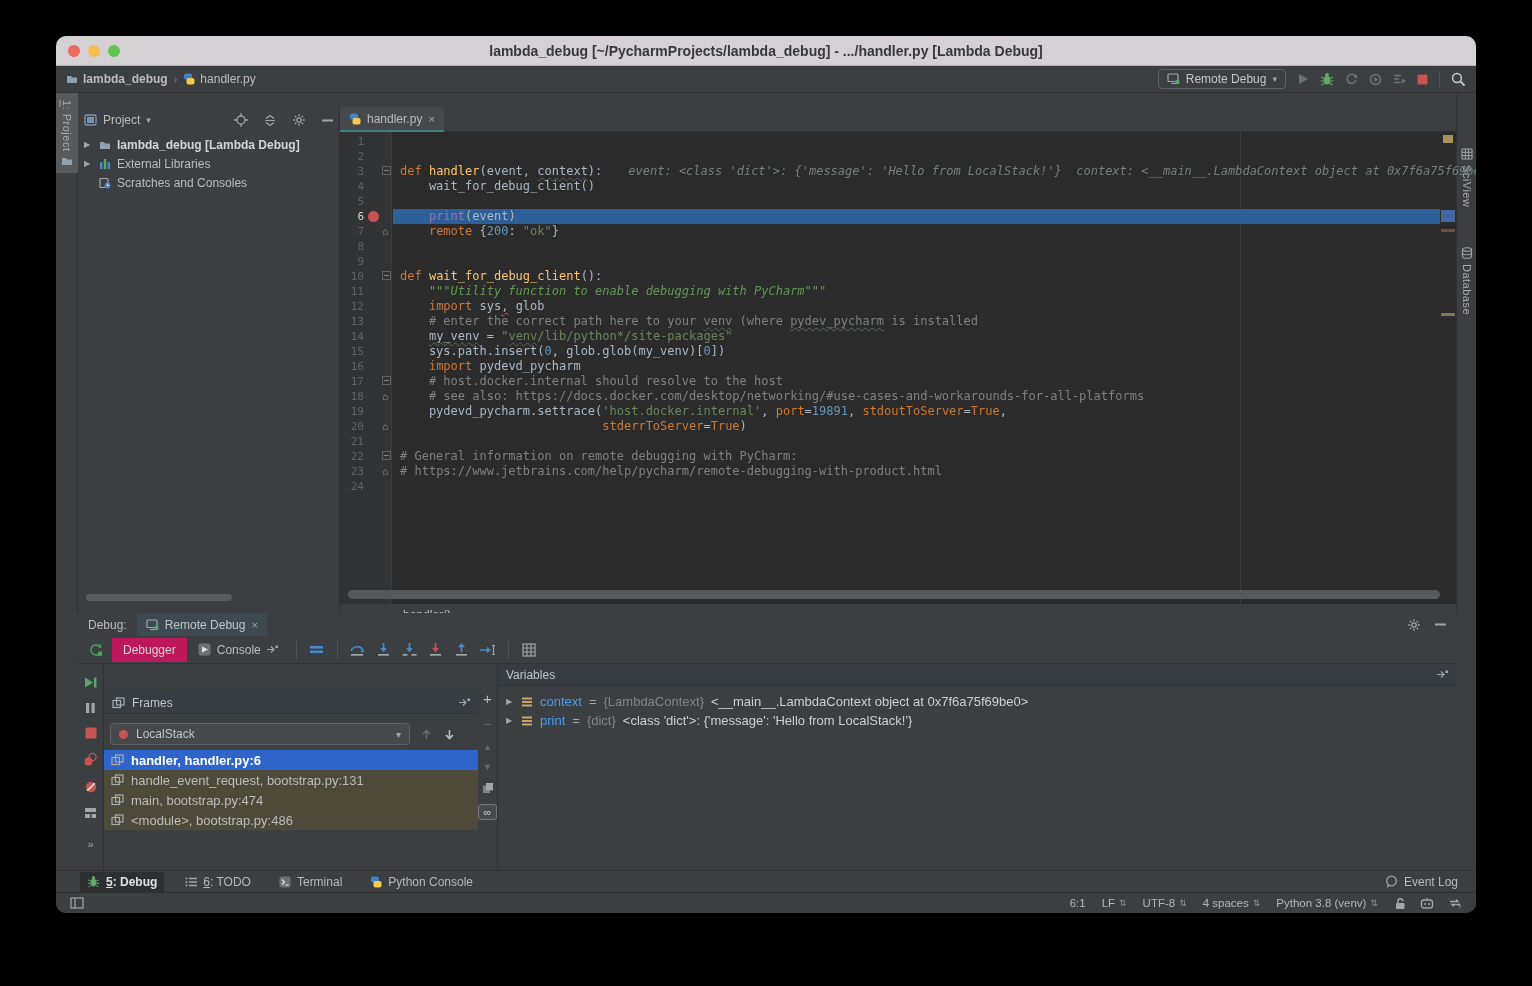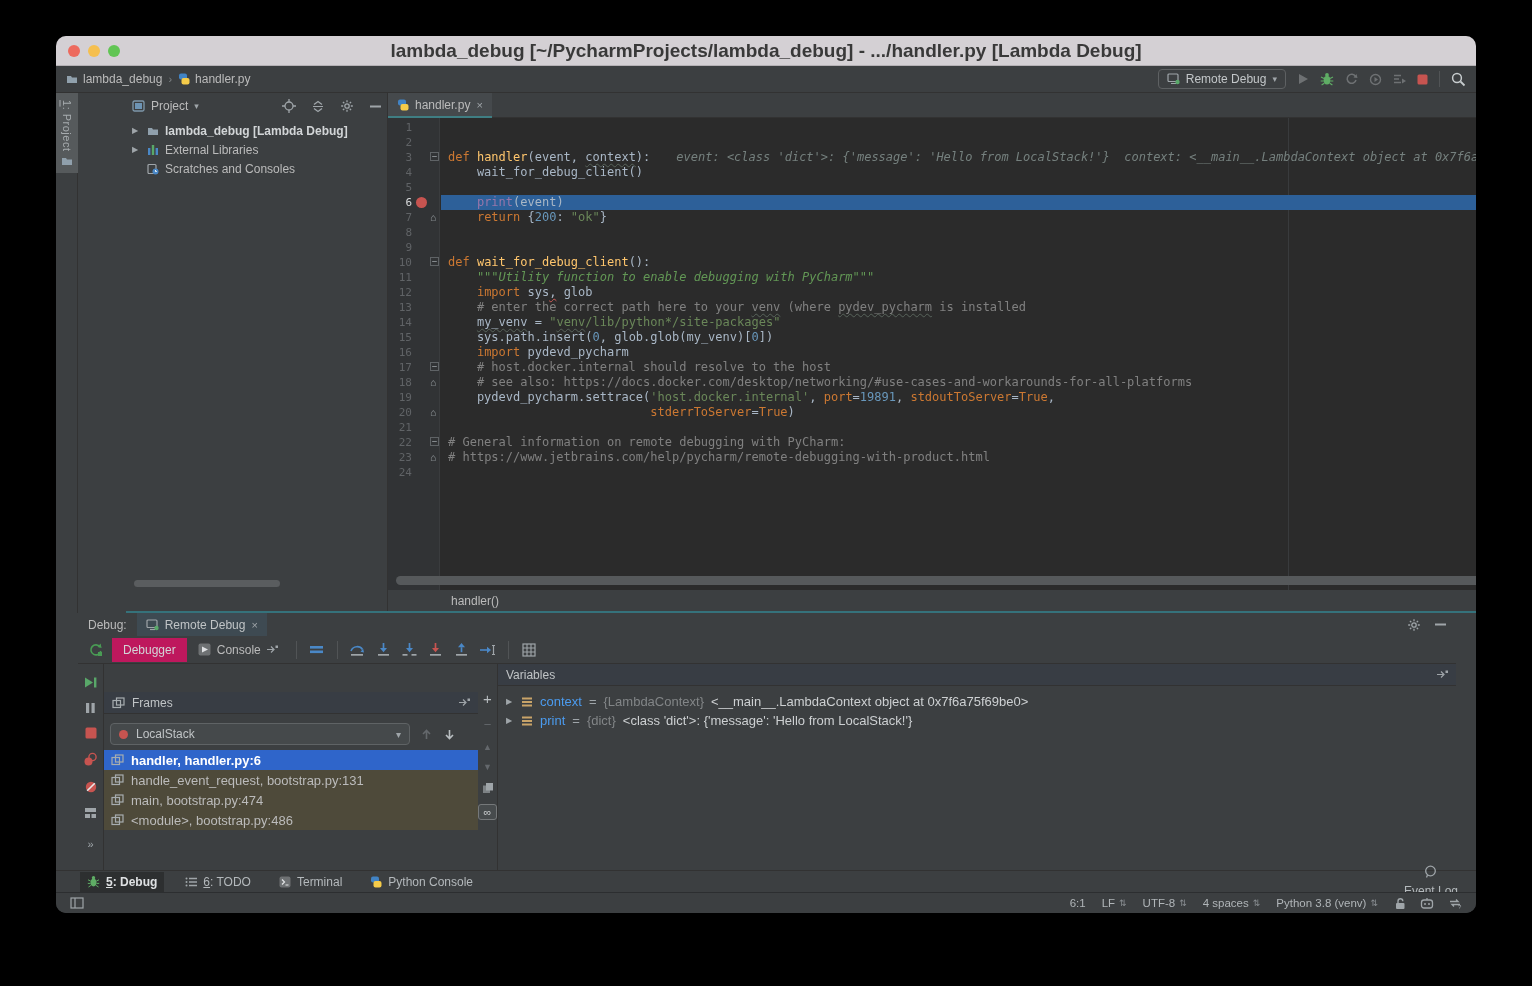--- a/index.html
+++ b/index.html
@@ -1,33 +1,33 @@
 <!DOCTYPE html>
 <html><head>
 <meta charset="utf-8">
 <style>
   html,body{margin:0;padding:0;background:#000;width:1532px;height:986px;font-family:"Liberation Sans",sans-serif;}
   *{box-sizing:border-box;}
   .window{position:absolute;left:56px;top:36px;width:1420px;height:877px;background:#3c3f41;border-radius:10px;overflow:hidden;box-shadow:0 0 0 1px rgba(0,0,0,.55),0 18px 40px rgba(0,0,0,.6);}
   
   .titlebar{position:absolute;top:0;left:0;right:0;height:30px;background:#d4d0d4;border-bottom:1px solid #b5b1b5;display:flex;align-items:center;justify-content:center;}
-  .titlebar .title{font-size:19px;font-weight:bold;color:#393939;}
+  .titlebar .title{font-size:14px;font-weight:bold;color:#393939;}
   .lights{position:absolute;left:12px;top:9px;display:flex;gap:8px;}
   .light{width:12px;height:12px;border-radius:50%;}
   .light.r{background:#ed6a5e;}.light.y{background:#f5bf4f;}.light.g{background:#61c554;}
   
   .toolbar{position:absolute;top:30px;left:0;right:0;height:27px;background:#3c3f41;border-bottom:1px solid #323232;display:flex;align-items:center;padding:0 10px;color:#bbb;font-size:12px;}
   .crumbs{display:flex;align-items:center;gap:5px;}
   .crumb-sep{color:#7d8285;font-size:11px;margin:0 1px;}
   .tb-right{margin-left:auto;display:flex;align-items:center;gap:11px;}
   .runconfig{display:flex;align-items:center;gap:6px;border:1px solid #5e6163;border-radius:4px;height:20px;padding:0 8px;color:#c3c7c9;}
   .tb-sep{width:1px;height:16px;background:#515456;}
   .ic{display:inline-flex;align-items:center;justify-content:center;vertical-align:middle;line-height:0;}
   
-  .main{position:absolute;top:57px;left:0;width:1312px;height:520px;margin-left:48px;}
+  .main{position:absolute;top:71px;left:0;width:1312px;height:520px;}
   .stripe-l{position:absolute;left:0;top:57px;width:22px;height:777px;background:#3c3f41;border-right:1px solid #323232;display:flex;flex-direction:column;align-items:center;}
   .stripe-r{position:absolute;right:0;top:57px;width:20px;height:777px;background:#3c3f41;border-left:1px solid #323232;display:flex;flex-direction:column;align-items:center;gap:26px;padding-top:48px;}
   .vlabel{writing-mode:vertical-rl;font-size:11px;color:#a7acaf;letter-spacing:.5px;}
   .stripe-btn{display:flex;flex-direction:column;align-items:center;gap:5px;padding:7px 0;width:22px;}
   .stripe-btn.active{background:#565a5c;}
   .stripe-bottom{margin-top:auto;display:flex;flex-direction:column;gap:18px;padding-bottom:46px;align-items:center;}
   .mn u{text-decoration:underline;}
   
   .project{position:absolute;left:22px;top:0;width:262px;height:520px;background:#3c3f41;border-right:1px solid #323232;}
   .proj-head{height:26px;display:flex;align-items:center;padding:0 6px;color:#bbb;font-size:12px;gap:6px;}
@@ -97,21 +97,21 @@
   .var-row{height:19px;display:flex;align-items:center;gap:7px;padding-left:8px;white-space:nowrap;}
   .var-arrow{font-size:8px;color:#9fa5a9;width:9px;}
   .var-name{color:#4b9bef;}
   .var-eq{color:#9fa5a9;}
   .var-type{color:#828587;}
   .var-val{color:#cdd0d2;}
   
   .toolbtnbar{position:absolute;left:0;top:834px;width:1420px;height:22px;background:#3c3f41;border-top:1px solid #323232;display:flex;align-items:center;font-size:12px;color:#b4b9bc;padding-left:24px;gap:14px;}
   .toolbtn{display:flex;align-items:center;gap:6px;height:20px;padding:0 7px;}
   .toolbtn.active{background:#2d2f30;color:#dfe1e3;font-weight:bold;}
-  .eventlog{margin-left:auto;display:flex;align-items:center;gap:6px;padding-right:18px;flex-direction:column;}
+  .eventlog{margin-left:auto;display:flex;align-items:center;gap:6px;padding-right:18px;}
   
   .statusbar{position:absolute;left:0;top:856px;width:1420px;height:21px;background:#3c3f41;border-top:1px solid #2c2e30;display:flex;align-items:center;font-size:11.5px;color:#b0b5b8;padding:0 14px;}
   .sb-right{margin-left:auto;display:flex;align-items:center;gap:16px;}
   .sb-item{display:flex;align-items:center;gap:4px;}
   .updn{font-size:9px;color:#8a8f93;}
   .scrollmark{position:absolute;}
 </style>
 </head>
 <body>
 
@@ -121,21 +121,21 @@
     <div class="lights">
       <span class="light r"></span>
       <span class="light y"></span>
       <span class="light g"></span>
     </div>
     <span class="title">lambda_debug [~/PycharmProjects/lambda_debug] - .../handler.py [Lambda Debug]</span>
   </div>
 
   <div class="toolbar">
     <div class="crumbs">
-        <span style="display: flex; align-items: center; gap: 5px;">
+        <span style="display: flex; align-items: center; gap: 5px; font-weight: bold;">
           <span class="ic">
             <svg width="12" height="10">
               <path d="M1 2h4l1 1.5h5V9H1z" fill="#90a0ac"></path>
             </svg>
           </span>
           <span>lambda_debug</span>
         </span>
         <span class="crumb-sep">›</span>
         <span style="display: flex; align-items: center; gap: 5px;">
           <span class="ic">
@@ -339,21 +339,21 @@
       </div>
       <div class="gutterbg"></div>
       <div class="marginguide"></div>
       <div class="code-lines">
           <div class="code-line"><span class="ln">1</span><span class="txt"></span></div>
           <div class="code-line"><span class="ln">2</span><span class="txt"></span></div>
           <div class="code-line"><span class="ln">3</span><span class="fold fold-start">−</span><span class="txt"><span class="tk-k">def </span><span class="tk-f">handler</span><span class="tk-p">(event, </span><span class="tk-w">context</span><span class="tk-p">):</span><span class="tk-h">event: &lt;class 'dict'&gt;: {'message': 'Hello from LocalStack!'}  context: &lt;__main__.LambdaContext object at 0x7f6a75f69be0&gt;</span></span></div>
           <div class="code-line"><span class="ln">4</span><span class="txt"><span class="tk-p">    wait_for_debug_client()</span></span></div>
           <div class="code-line"><span class="ln">5</span><span class="txt"></span></div>
           <div class="code-line current"><span class="ln">6</span><span class="bp"></span><span class="txt"><span class="tk-p">    </span><span class="tk-b">print</span><span class="tk-p">(event)</span></span></div>
-          <div class="code-line"><span class="ln">7</span><span class="fold fold-end">⌂</span><span class="txt"><span class="tk-p">    </span><span class="tk-k">return</span><span class="tk-p"> {</span><span class="tk-n">200</span><span class="tk-p">: </span><span class="tk-s">"ok"</span><span class="tk-p">}</span></span></div>
+          <div class="code-line"><span class="ln">7</span><span class="fold fold-end">⌂</span><span class="txt"><span class="tk-p">    </span><span class="tk-k">remote</span><span class="tk-p"> {</span><span class="tk-n">200</span><span class="tk-p">: </span><span class="tk-s">"ok"</span><span class="tk-p">}</span></span></div>
           <div class="code-line"><span class="ln">8</span><span class="txt"></span></div>
           <div class="code-line"><span class="ln">9</span><span class="txt"></span></div>
           <div class="code-line"><span class="ln">10</span><span class="fold fold-start">−</span><span class="txt"><span class="tk-k">def </span><span class="tk-f">wait_for_debug_client</span><span class="tk-p">():</span></span></div>
           <div class="code-line"><span class="ln">11</span><span class="txt"><span class="tk-d">    """Utility function to enable debugging with PyCharm"""</span></span></div>
           <div class="code-line"><span class="ln">12</span><span class="txt"><span class="tk-p">    </span><span class="tk-k">import</span><span class="tk-p"> sys</span><span class="tk-e">,</span><span class="tk-p"> glob</span></span></div>
           <div class="code-line"><span class="ln">13</span><span class="txt"><span class="tk-c">    # enter the correct path here to your </span><span class="tk-cw">venv</span><span class="tk-c"> (where </span><span class="tk-cw">pydev_pycharm</span><span class="tk-c"> is installed</span></span></div>
           <div class="code-line"><span class="ln">14</span><span class="txt"><span class="tk-p">    </span><span class="tk-w">my_venv</span><span class="tk-p"> = </span><span class="tk-s">"</span><span class="tk-sw">venv</span><span class="tk-s">/lib/python*/site-packages"</span></span></div>
           <div class="code-line"><span class="ln">15</span><span class="txt"><span class="tk-p">    sys.path.insert(</span><span class="tk-n">0</span><span class="tk-p">, glob.glob(my_venv)[</span><span class="tk-n">0</span><span class="tk-p">])</span></span></div>
           <div class="code-line"><span class="ln">16</span><span class="txt"><span class="tk-p">    </span><span class="tk-k">import</span><span class="tk-p"> pydevd_pycharm</span></span></div>
           <div class="code-line"><span class="ln">17</span><span class="fold fold-start">−</span><span class="txt"><span class="tk-c">    # host.docker.internal should resolve to the host</span></span></div>

